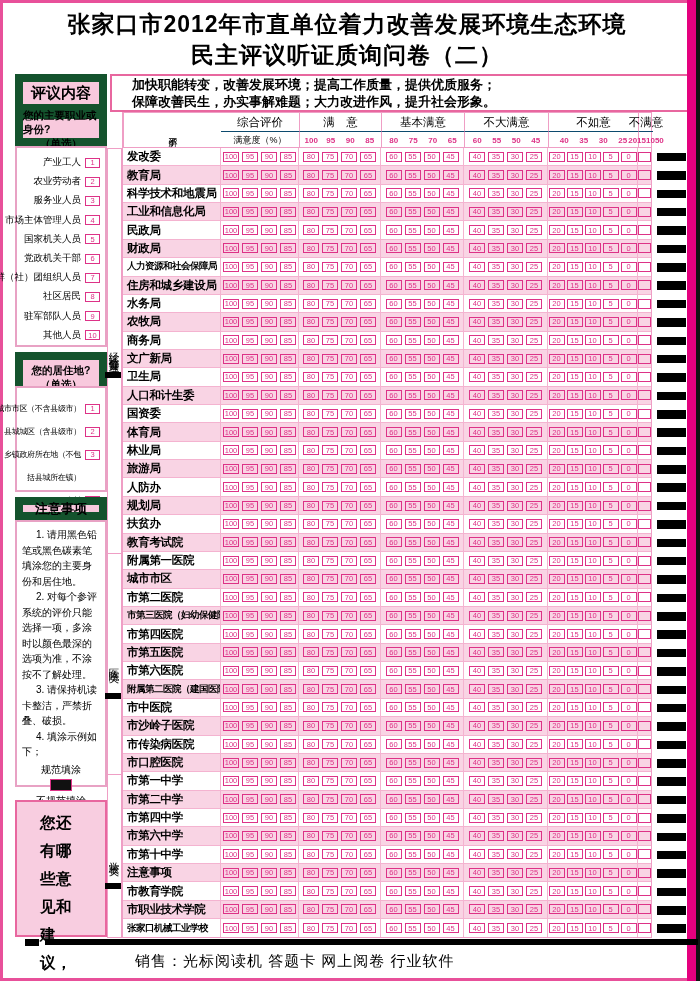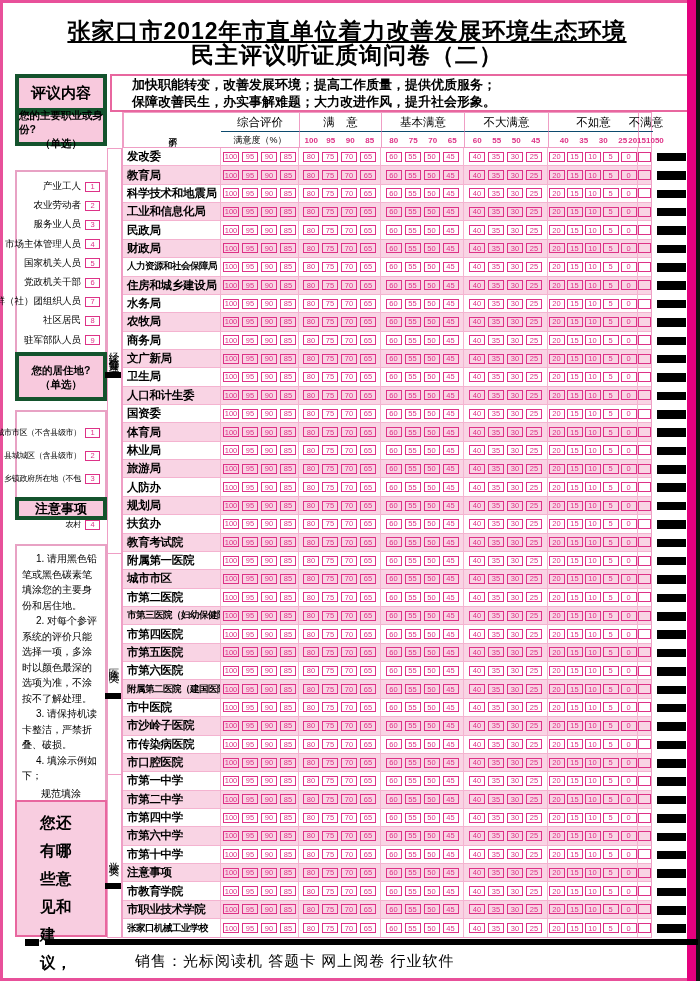--- a/index.html
+++ b/index.html
@@ -4,24 +4,24 @@
 <style>
   html,body{margin:0;padding:0;}
   body{
     width:700px;height:981px;position:relative;background:#ffffff;
     font-family:"Liberation Sans","DejaVu Sans",sans-serif;color:#000;overflow:hidden;
   }
   .page-frame{position:absolute;left:0;top:0;width:694px;height:975px;border:3px solid #e8509a;pointer-events:none;}
   
   .title-line{position:absolute;left:0;width:694px;text-align:center;font-weight:bold;color:#000;
     font-size:23px;letter-spacing:1px;}
-  .t1{top:16px;text-decoration:underline;} .t2{top:40px;}
+  .t1{top:9px;} .t2{top:40px;}
   
-  .pinkbox{background:#f8c9dd;border:4px solid #14532d;box-sizing:border-box;}
-  .whitebox{background:#fff;border:2px solid #e8a2c4;box-sizing:border-box;margin-top:24px;}
+  .pinkbox{background:#f8c9dd;border:8px solid #14532d;box-sizing:border-box;}
+  .whitebox{background:#fff;border:2px solid #e8a2c4;box-sizing:border-box;}
   
   .eval-label{position:absolute;left:15px;top:74px;width:92px;height:38px;display:flex;align-items:center;justify-content:center;
     font-size:15px;font-weight:bold;}
   .eval-text{position:absolute;left:110px;top:74px;width:584px;height:38px;border:2px solid #e8679f;box-sizing:border-box;
     display:flex;flex-direction:column;justify-content:center;padding-left:20px;font-size:13px;font-weight:bold;line-height:17px;}
   
   .sb-header{position:absolute;left:15px;width:92px;display:flex;flex-direction:column;align-items:center;justify-content:center;
     font-size:10.5px;font-weight:bold;line-height:14px;}
   .occ-header{top:111px;height:35px;}
   .occ-body{position:absolute;left:15px;top:146px;width:92px;height:201px;padding-top:5px;}

